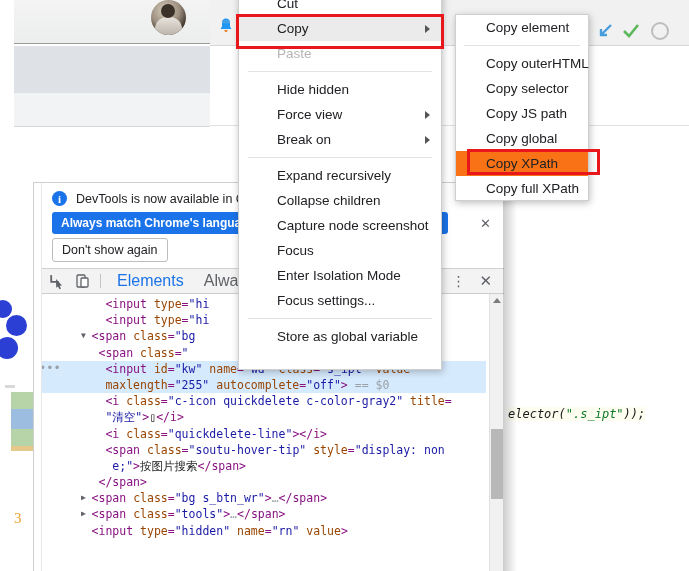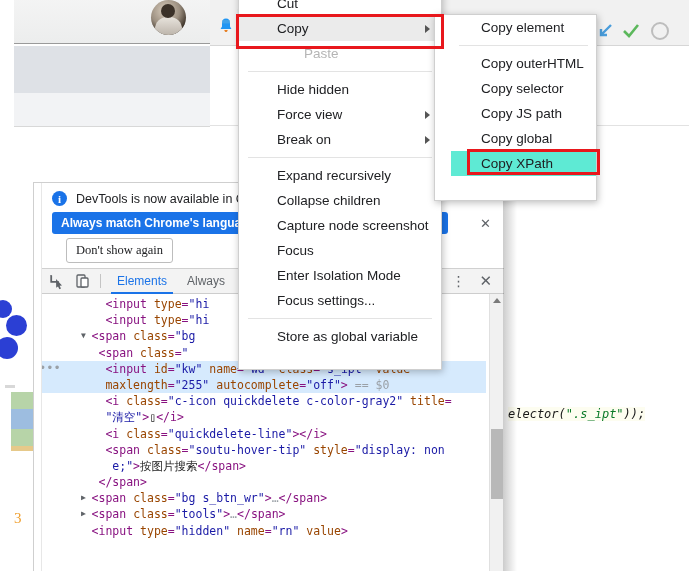--- a/index.html
+++ b/index.html
@@ -116,41 +116,41 @@
     font-family: "Liberation Serif", serif;
   }
   .notif-text {
     margin-left: 9px; font-size: 12.5px; color: #202124; white-space: nowrap;
   }
   .notif-row2 { position: absolute; left: 10px; top: 29px; display: flex; gap: 6px; }
   .btn-blue {
     background: #1a73e8; color: #fff; font-size: 12px; font-weight: bold;
     padding: 4px 9px; border-radius: 3px; white-space: nowrap;
   }
-  .notif-row3 { position: absolute; left: 24px; top: 55px; font-family: Liberation Serif, serif; }
+  .notif-row3 { position: absolute; left: 10px; top: 55px; }
   .btn-white {
     background: #fff; color: #202124; font-size: 12.5px;
     padding: 4px 9px; border: 1px solid #bdbdbd; border-radius: 3px;
     white-space: nowrap; display: inline-block;
   }
   .notif-close {
     position: absolute; right: 13px; top: 33px;
     font-size: 13px; color: #5f6368; cursor: default;
   }
 
   
   .dt-tabbar {
     position: absolute; left: 8px; top: 86px; width: 462px; height: 25px;
     background: #f3f3f3; border-bottom: 1px solid #cdcdcd;
     display: flex; align-items: center;
   }
   .tb-icon { width: 22px; height: 22px; margin-left: 4px; position: relative; }
   .tb-sep { width: 1px; height: 14px; background: #c4c4c4; margin: 0 6px; }
   .dt-tab {
-    font-size: 12px; color: #5f6368; padding: 4px 10px 5px 10px;
+    font-size: 16px; color: #5f6368; padding: 4px 10px 5px 10px;
     position: relative; white-space: nowrap;
   }
   .dt-tab.active { color: #1a73e8; }
   .dt-tab.active::after {
     content: ""; position: absolute; left: 4px; right: 4px; bottom: -1px;
     height: 2px; background: #1a73e8;
   }
   .tb-right { margin-left: auto; display: flex; align-items: center; gap: 2px; padding-right: 6px; }
   .kebab { font-size: 14px; color: #5f6368; letter-spacing: 0; padding: 0 6px; line-height: 1; }
   .tb-close { font-size: 15px; color: #5f6368; padding: 0 6px; }
@@ -248,45 +248,44 @@
     background: #ffffff;
     border: 1px solid #cfcfcf;
     box-shadow: 1px 2px 7px rgba(0,0,0,0.25);
     z-index: 50;
   }
   .mi {
     position: relative; height: 25px; line-height: 25px;
     padding-left: 38px; font-size: 13.5px; color: #202124;
     white-space: nowrap;
   }
-  .mi.disabled { color: #b5b5b5; margin-left: 27px; }
+  .mi.disabled { color: #b5b5b5; }
   .mi.hl { background: #ebebeb; }
   .mi-arrow {
     position: absolute; right: 11px; top: 50%; transform: translateY(-50%);
     width: 0; height: 0;
     border-top: 4px solid transparent; border-bottom: 4px solid transparent;
     border-left: 5px solid #555;
   }
   .mi-sep { height: 1px; background: #e3e3e3; margin: 5px 9px; }
 
   
   .submenu {
-    position: absolute; left: 434px; top: 14px;
-    width: 163px; height: 187px;
+    position: absolute; left: 455px; top: 14px;
+    width: 134px; height: 187px;
     background: #ffffff;
     border: 1px solid #cfcfcf;
     box-shadow: 1px 2px 7px rgba(0,0,0,0.25);
     z-index: 60;
-    padding-left: 16px;
   }
   .smi {
     height: 25px; line-height: 25px; padding-left: 30px;
     font-size: 13.5px; color: #202124; white-space: nowrap;
   }
-  .smi.hl { background: #5eead4; }
+  .smi.hl { background: #f97316; }
   .smi-sep { height: 1px; background: #e3e3e3; margin: 5px 8px; }
 
   
   .redbox {
     position: absolute; border: 3px solid #e8171c; z-index: 90;
     pointer-events: none;
   }
   #redbox-copy { left: 236px; top: 14px; width: 208px; height: 35px; }
   #redbox-xpath { left: 467px; top: 149px; width: 133px; height: 26px; }
   #redbox-toolbar { left: 240px; top: 7px; width: 108px; height: 32px; z-index: 5; }
@@ -436,19 +435,20 @@
     </div>
 
   <div class="submenu" id="submenu">
       <div class="smi"><span>Copy element</span></div>
       <div class="smi-sep"></div>
       <div class="smi"><span>Copy outerHTML</span></div>
       <div class="smi"><span>Copy selector</span></div>
       <div class="smi"><span>Copy JS path</span></div>
       <div class="smi"><span>Copy global</span></div>
       <div class="smi hl"><span>Copy XPath</span></div>
+      <div class="smi"><span>Copy full XPath</span></div>
     </div>
 
   <div class="redbox" id="redbox-toolbar"></div>
   <div class="redbox" id="redbox-copy"></div>
   <div class="redbox" id="redbox-xpath"></div>
 
 </div>
 
 </body></html>

